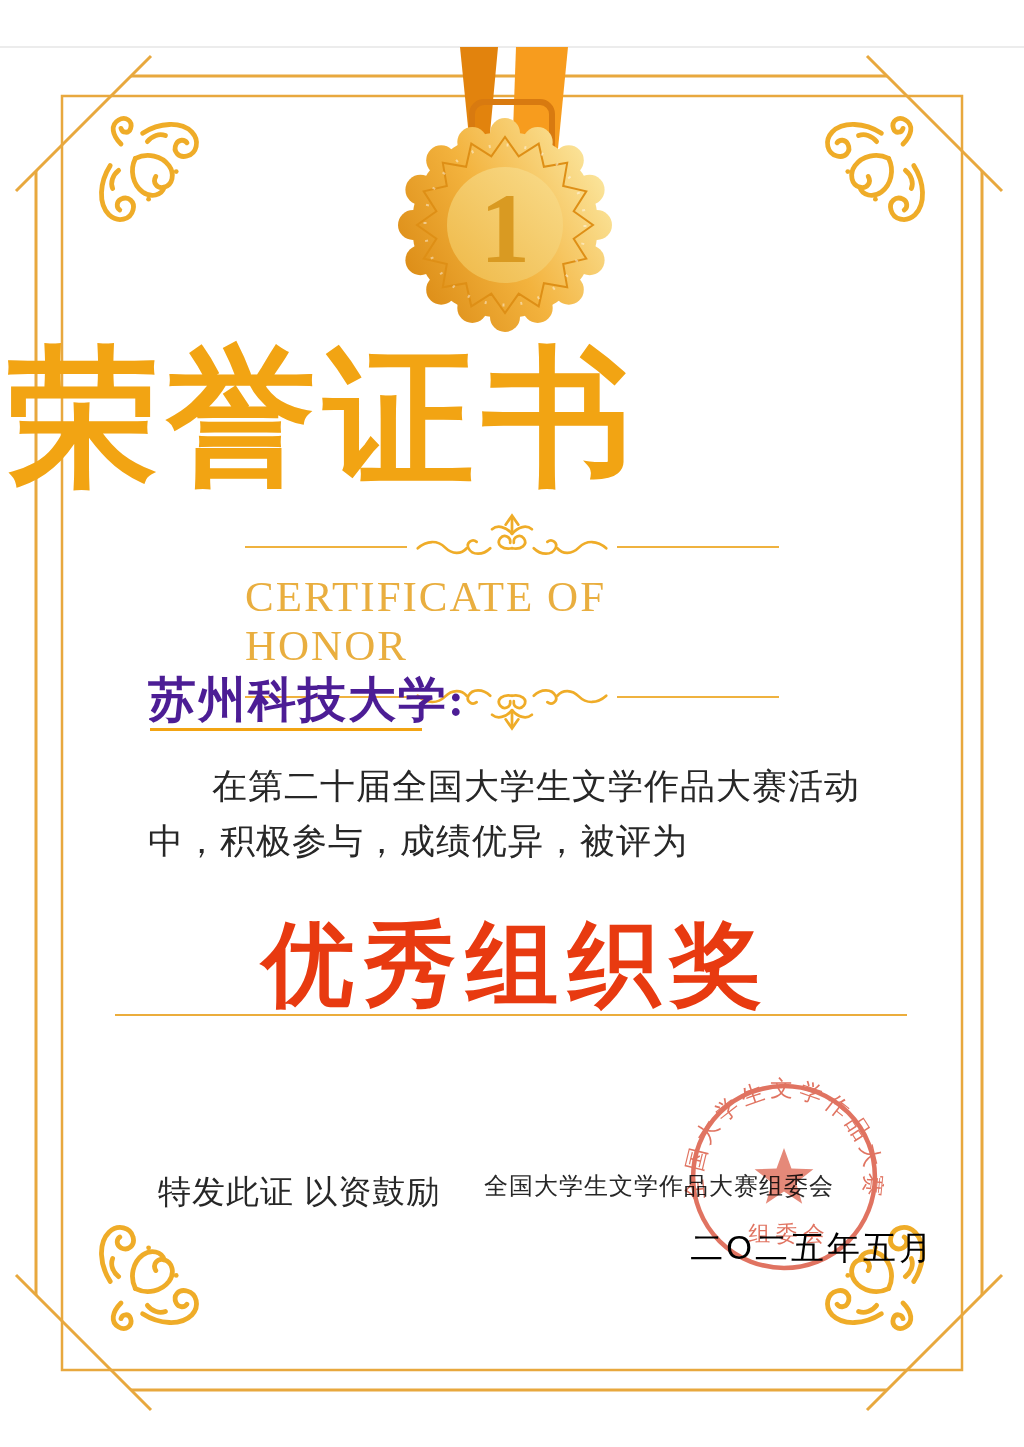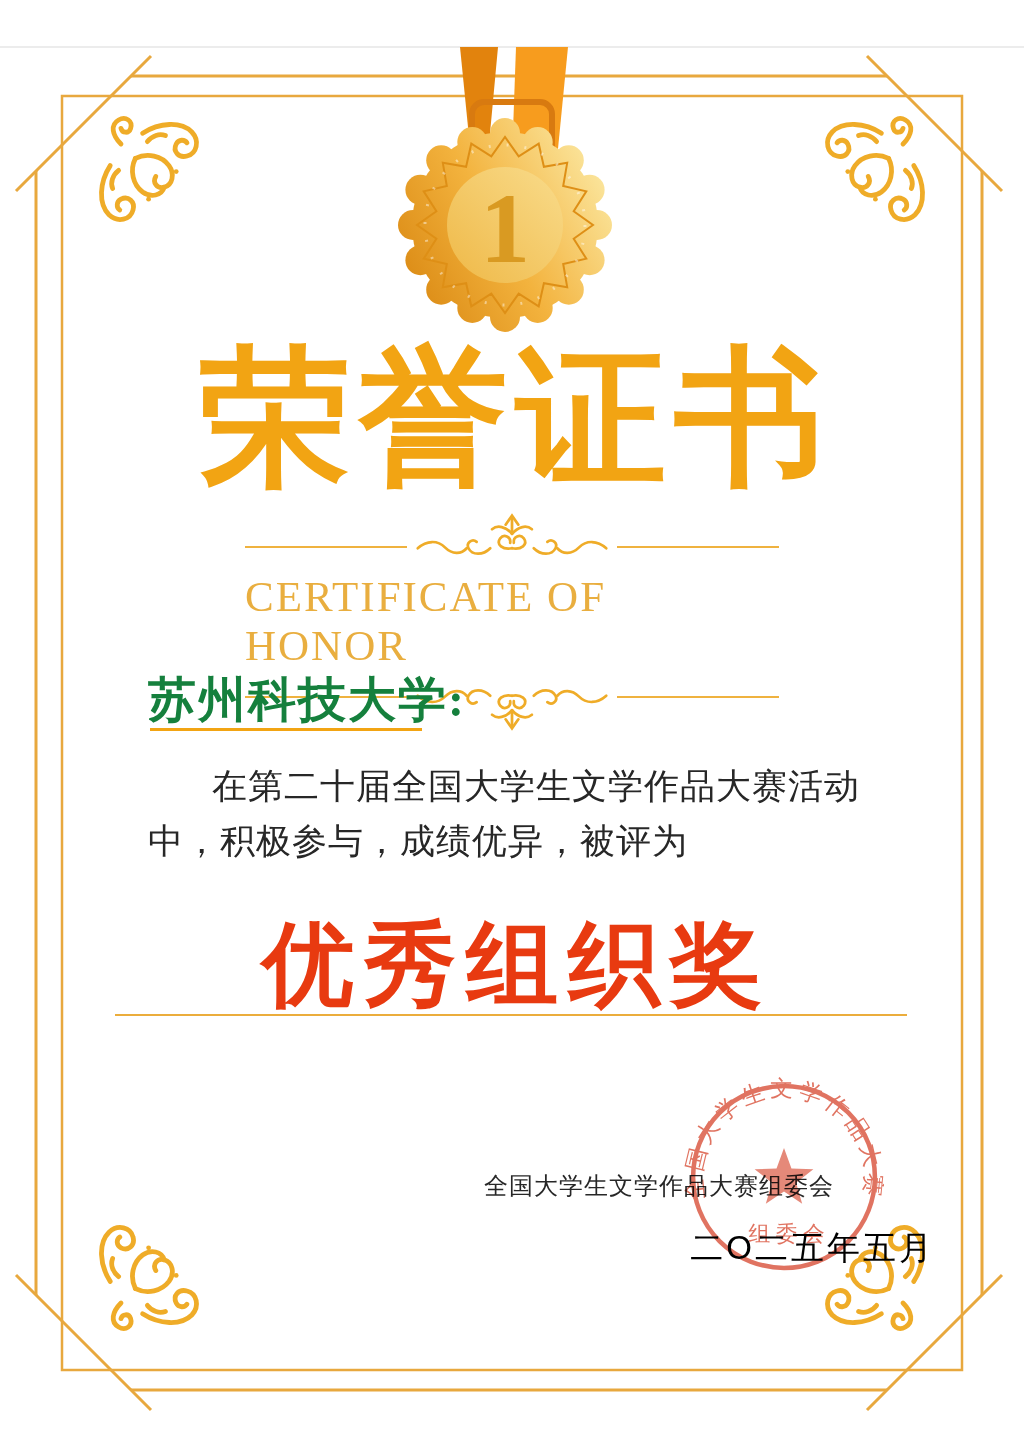--- a/index.html
+++ b/index.html
@@ -9,21 +9,21 @@
   }
   .scanline{position:absolute;top:46px;left:0;right:0;height:2px;background:#ececec;}
   .frame-svg{position:absolute;left:0;top:0;}
 
   
   .ribbon-svg{position:absolute;left:450px;top:47px;}
   .medal-svg{position:absolute;left:390px;top:112px;}
 
   
   .cert-title{
-    position:absolute;left:0;top:336px;width:1024px;text-align:center;
+    position:absolute;left:0;top:336px;width:1024px;text-align:left;
     font-family:"Liberation Serif","DejaVu Serif",serif;font-weight:bold;
     font-size:150px;line-height:1.1;color:#F2A413;letter-spacing:8px;text-indent:8px;
   }
 
   
   .divider{position:absolute;left:245px;top:512px;width:534px;}
   .div-row{position:relative;height:58px;}
   .div-row svg{display:block;margin:0 auto;width:200px;height:58px;}
   .div-row .rule{position:absolute;width:162px;height:2px;background:#EFB23F;}
   .div-row.top .rule{top:34px;}
@@ -32,21 +32,21 @@
   .rule.l{left:0;} .rule.r{right:0;}
   .cert-subtitle{
     margin:2px 0 4px 0;
     font-family:"Liberation Serif","DejaVu Serif",serif;
     font-size:43px;color:#E9AE3F;letter-spacing:2px;font-weight:normal;
   }
 
   .recipient{
     position:absolute;left:148px;top:668px;
     font-family:"Liberation Serif","DejaVu Serif",serif;font-weight:bold;
-    font-size:48px;color:#15803d;letter-spacing:2px;
+    font-size:48px;color:#4c1d95;letter-spacing:2px;
   }
   .recipient-underline{position:absolute;left:150px;top:728px;width:272px;height:3px;background:#F2A413;}
 
   .body-line{position:absolute;color:#272727;font-size:35px;letter-spacing:1px;}
   .body-line.l1{left:212px;top:763px;}
   .body-line.l2{left:148px;top:818px;}
 
   .award{
     position:absolute;left:0;top:903px;width:1024px;text-align:center;
     font-family:"Liberation Serif","DejaVu Serif",serif;font-weight:bold;
@@ -181,20 +181,21 @@
 
   <div class="recipient">苏州科技大学:</div>
   <div class="recipient-underline"></div>
 
   <div class="body-line l1">在第二十届全国大学生文学作品大赛活动</div>
   <div class="body-line l2">中，积极参与，成绩优异，被评为</div>
 
   <div class="award">优秀组织奖</div>
   <div class="award-rule"></div>
 
+  <div class="footer-left">特发此证 以资鼓励</div>
   <div class="issuer">全国大学生文学作品大赛组委会</div>
   <div class="cert-date">二O二五年五月</div>
 
   <svg class="stamp" viewBox="0 0 220 220">
     <defs>
       <path id="arcT" d="M 25,141 A 90 90 0 1 1 195,141" fill="none"></path>
     </defs>
     <circle cx="110" cy="110" r="100" fill="none" stroke="#DC604B" stroke-width="5"></circle>
     <polygon fill="#DC604B" fill-opacity="0.85" points="110,78 118.2,100.7 142.3,101.5 123.3,116.3 130,139.5 110,126 90,139.5 96.7,116.3 77.7,101.5 101.8,100.7"></polygon>
     <text font-size="25" letter-spacing="5" fill="#DC604B">

